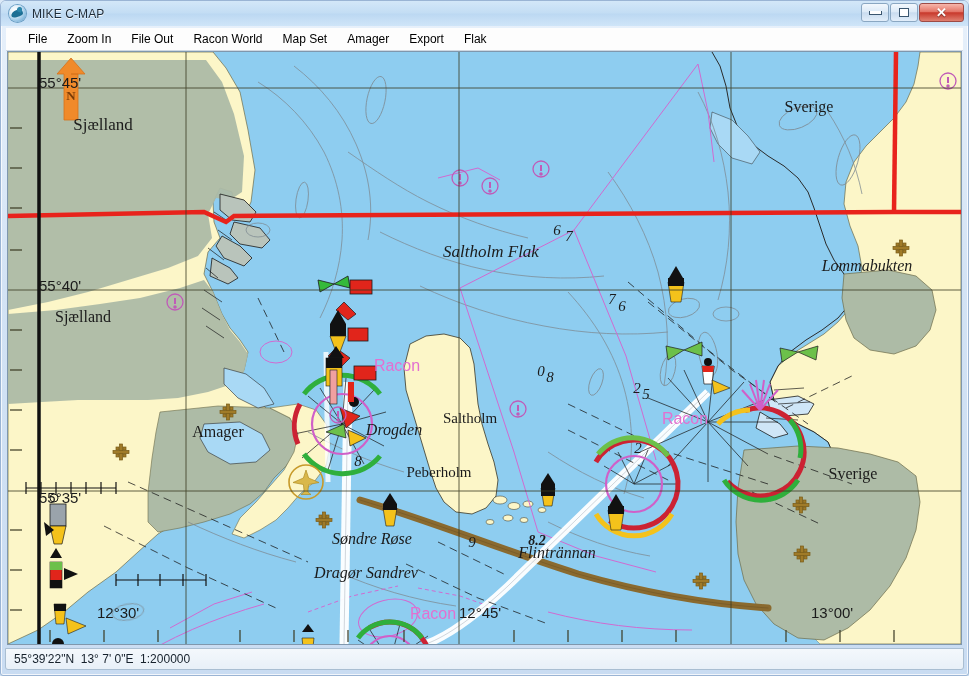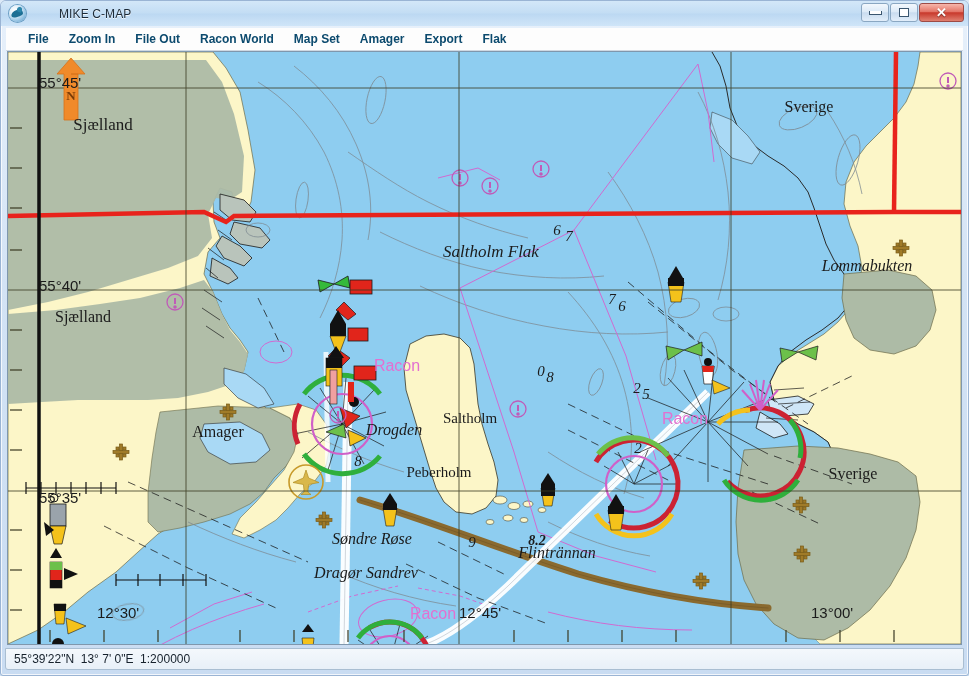--- a/index.html
+++ b/index.html
@@ -18,21 +18,20 @@
     border-radius:6px 6px 3px 3px;
     background:linear-gradient(180deg,#e8f1fb 0%,#d3e3f5 42%,#c9dcf2 100%);
     box-shadow:inset 0 0 0 1px rgba(255,255,255,.75);
   }
   
   .titlebar{
     position:absolute;left:1px;top:1px;width:967px;height:25px;
     display:flex;align-items:center;
     background:linear-gradient(180deg,#d3e7f8 0%,#c3ddf4 48%,#bcd8f2 52%,#cfe5f8 100%);
     border-radius:5px 5px 0 0;
-    gap:27px;
   }
   .app-icon{
     width:17px;height:17px;margin-left:8px;margin-right:6px;position:relative;flex:0 0 auto;
     border-radius:50%;
     background:radial-gradient(circle at 35% 32%,#ffffff 0%,#e8f3fb 28%,#9fc9e6 62%,#4f94c4 100%);
     box-shadow:0 0 0 1px #6c9fc4;
     overflow:hidden;
   }
   .app-icon:after{
     content:"";position:absolute;left:2px;top:5px;width:12px;height:7px;
@@ -67,21 +66,21 @@
     color:#fff;font-size:13px;font-weight:bold;font-family:"Liberation Serif",serif;
     text-shadow:0 1px 1px rgba(0,0,0,.45);line-height:1;
   }
   
   .menubar{
     position:absolute;left:6px;top:28px;width:957px;height:22px;
     background:#fdfdfd;border-bottom:1px solid #cfd8e2;
     display:flex;align-items:center;
   }
   .menu-item{
-    font-size:12px;color:#0c4a6e;padding:2px 10px;white-space:nowrap;cursor:default;font-weight:bold;
+    font-size:12px;color:#000000;padding:2px 10px;white-space:nowrap;cursor:default;
   }
   .menu-item:first-child{margin-left:12px;}
   
   .mapwrap{
     position:absolute;left:7px;top:51px;width:955px;height:594px;
     background:#9ec9ea;overflow:hidden;border:1px solid #7f97ad;
     box-sizing:border-box;
   }
   .mapsvg{display:block;}
   

